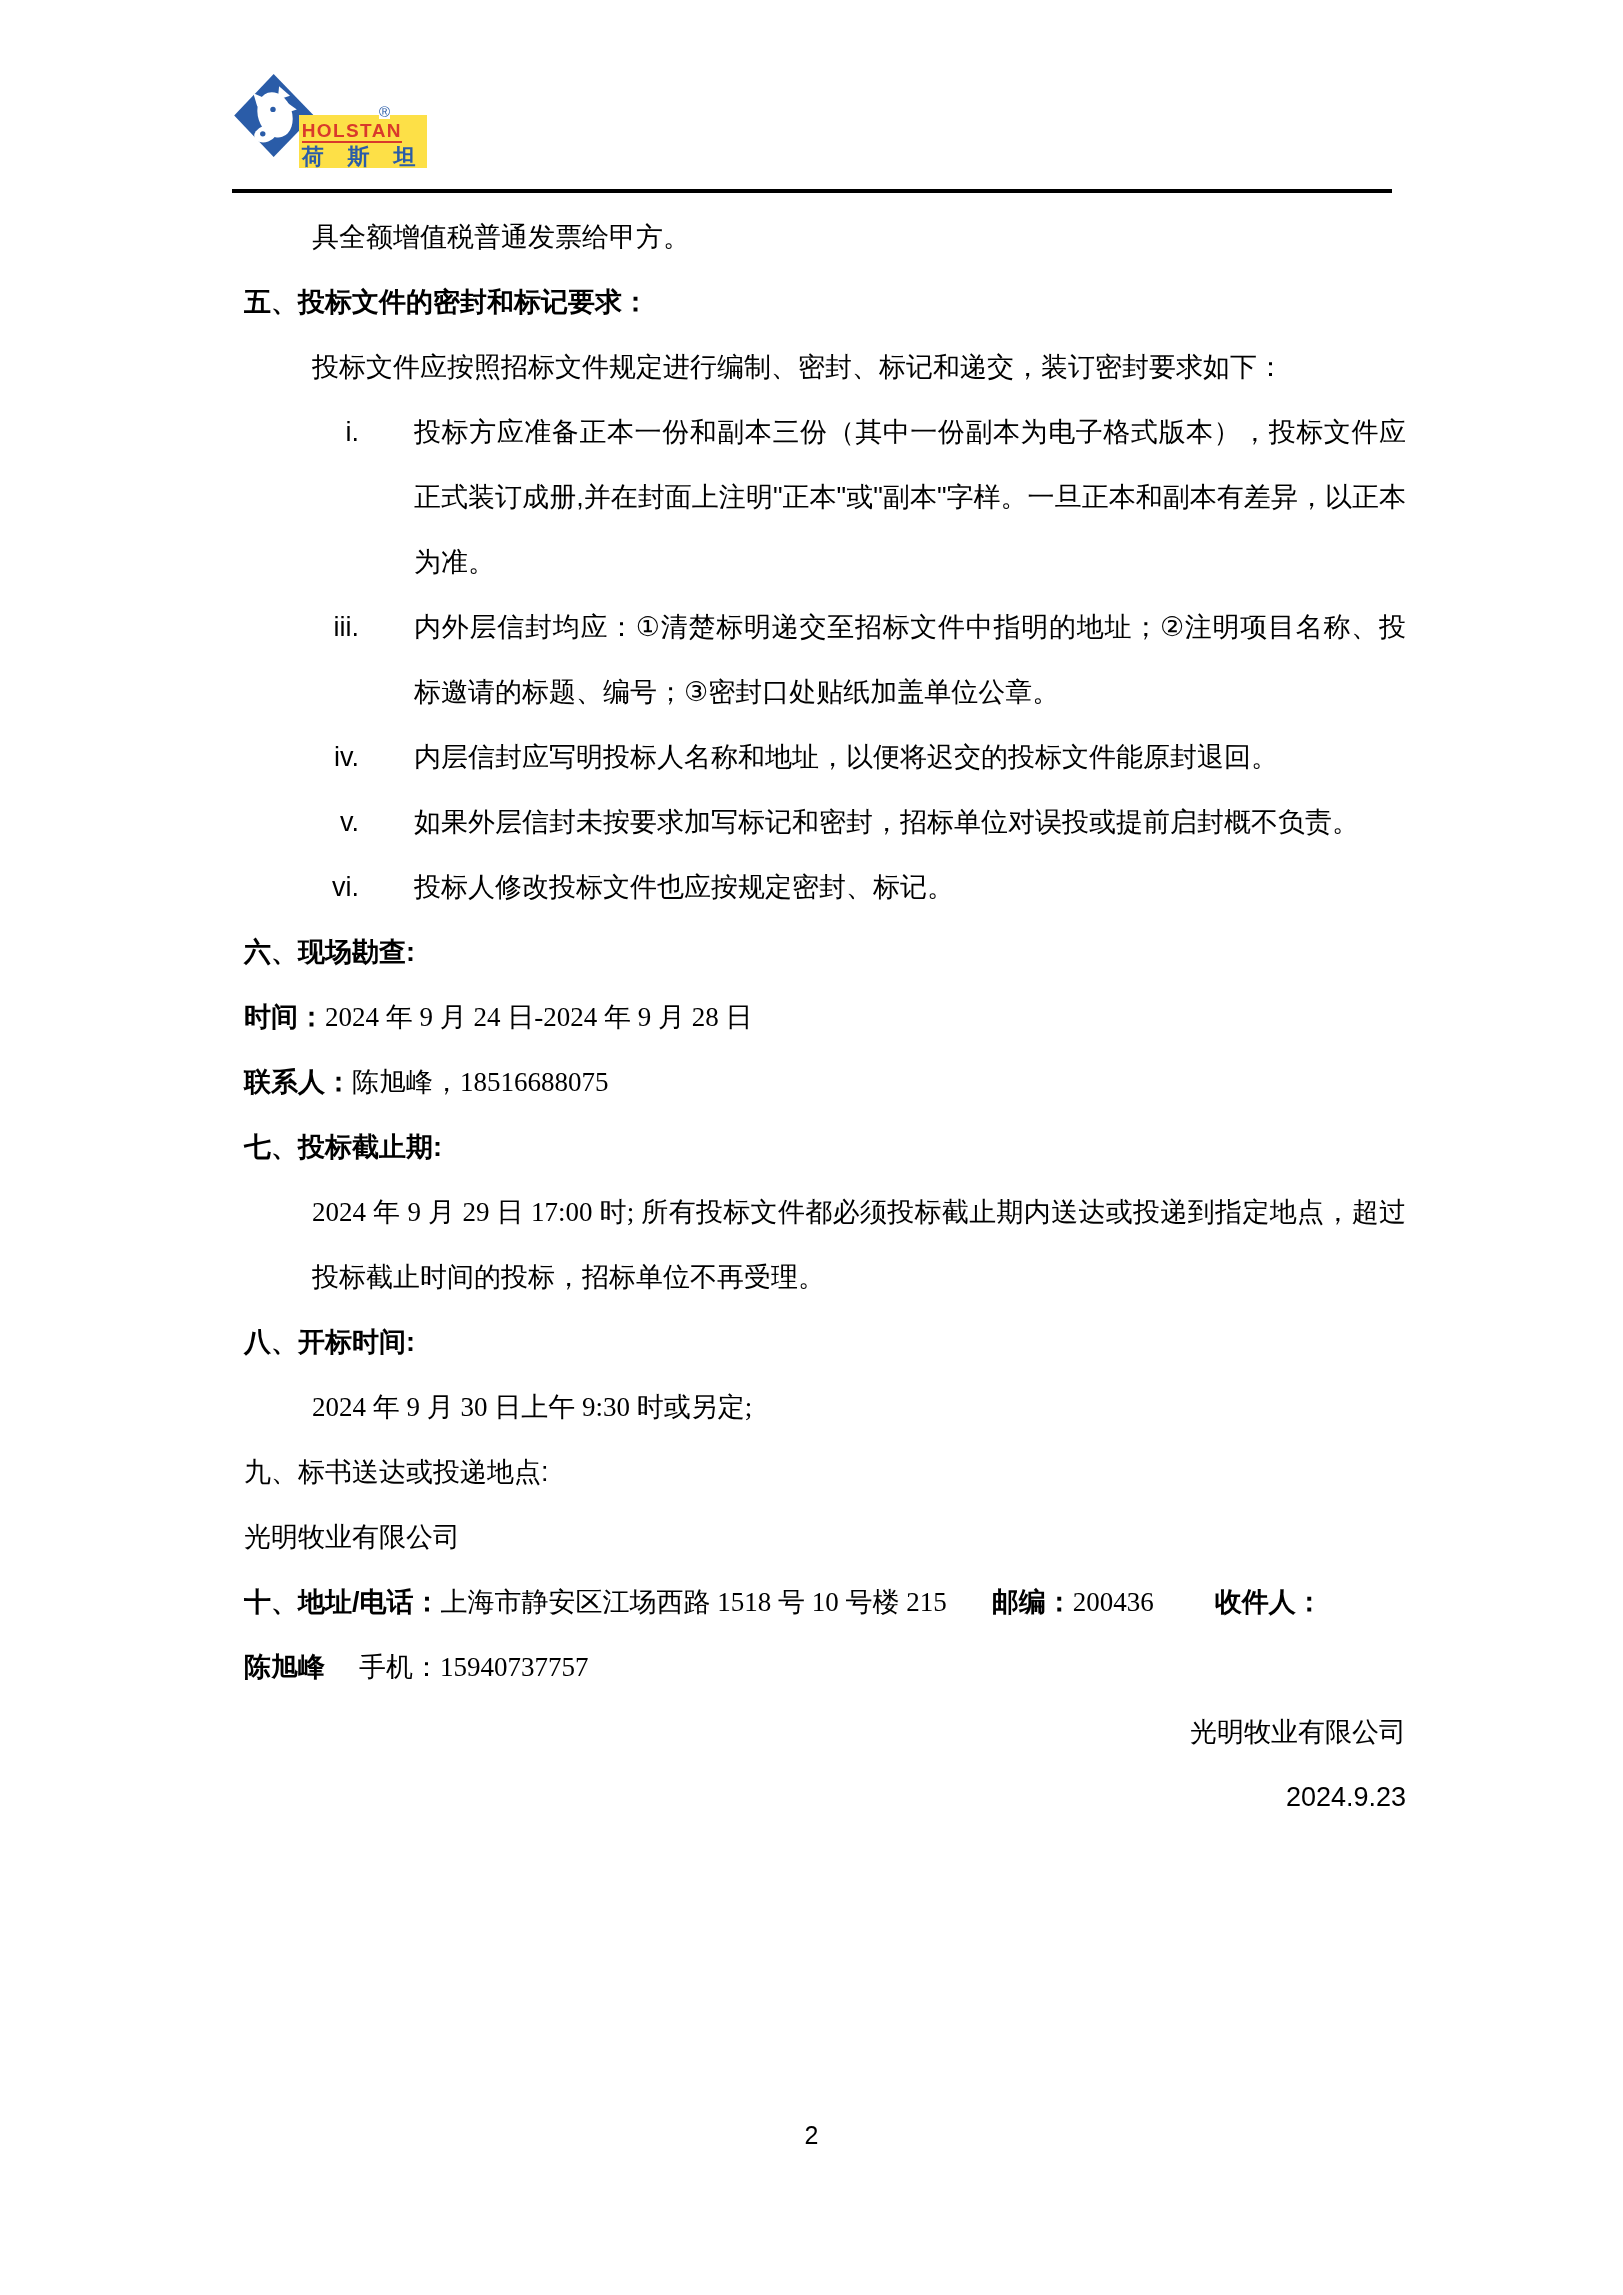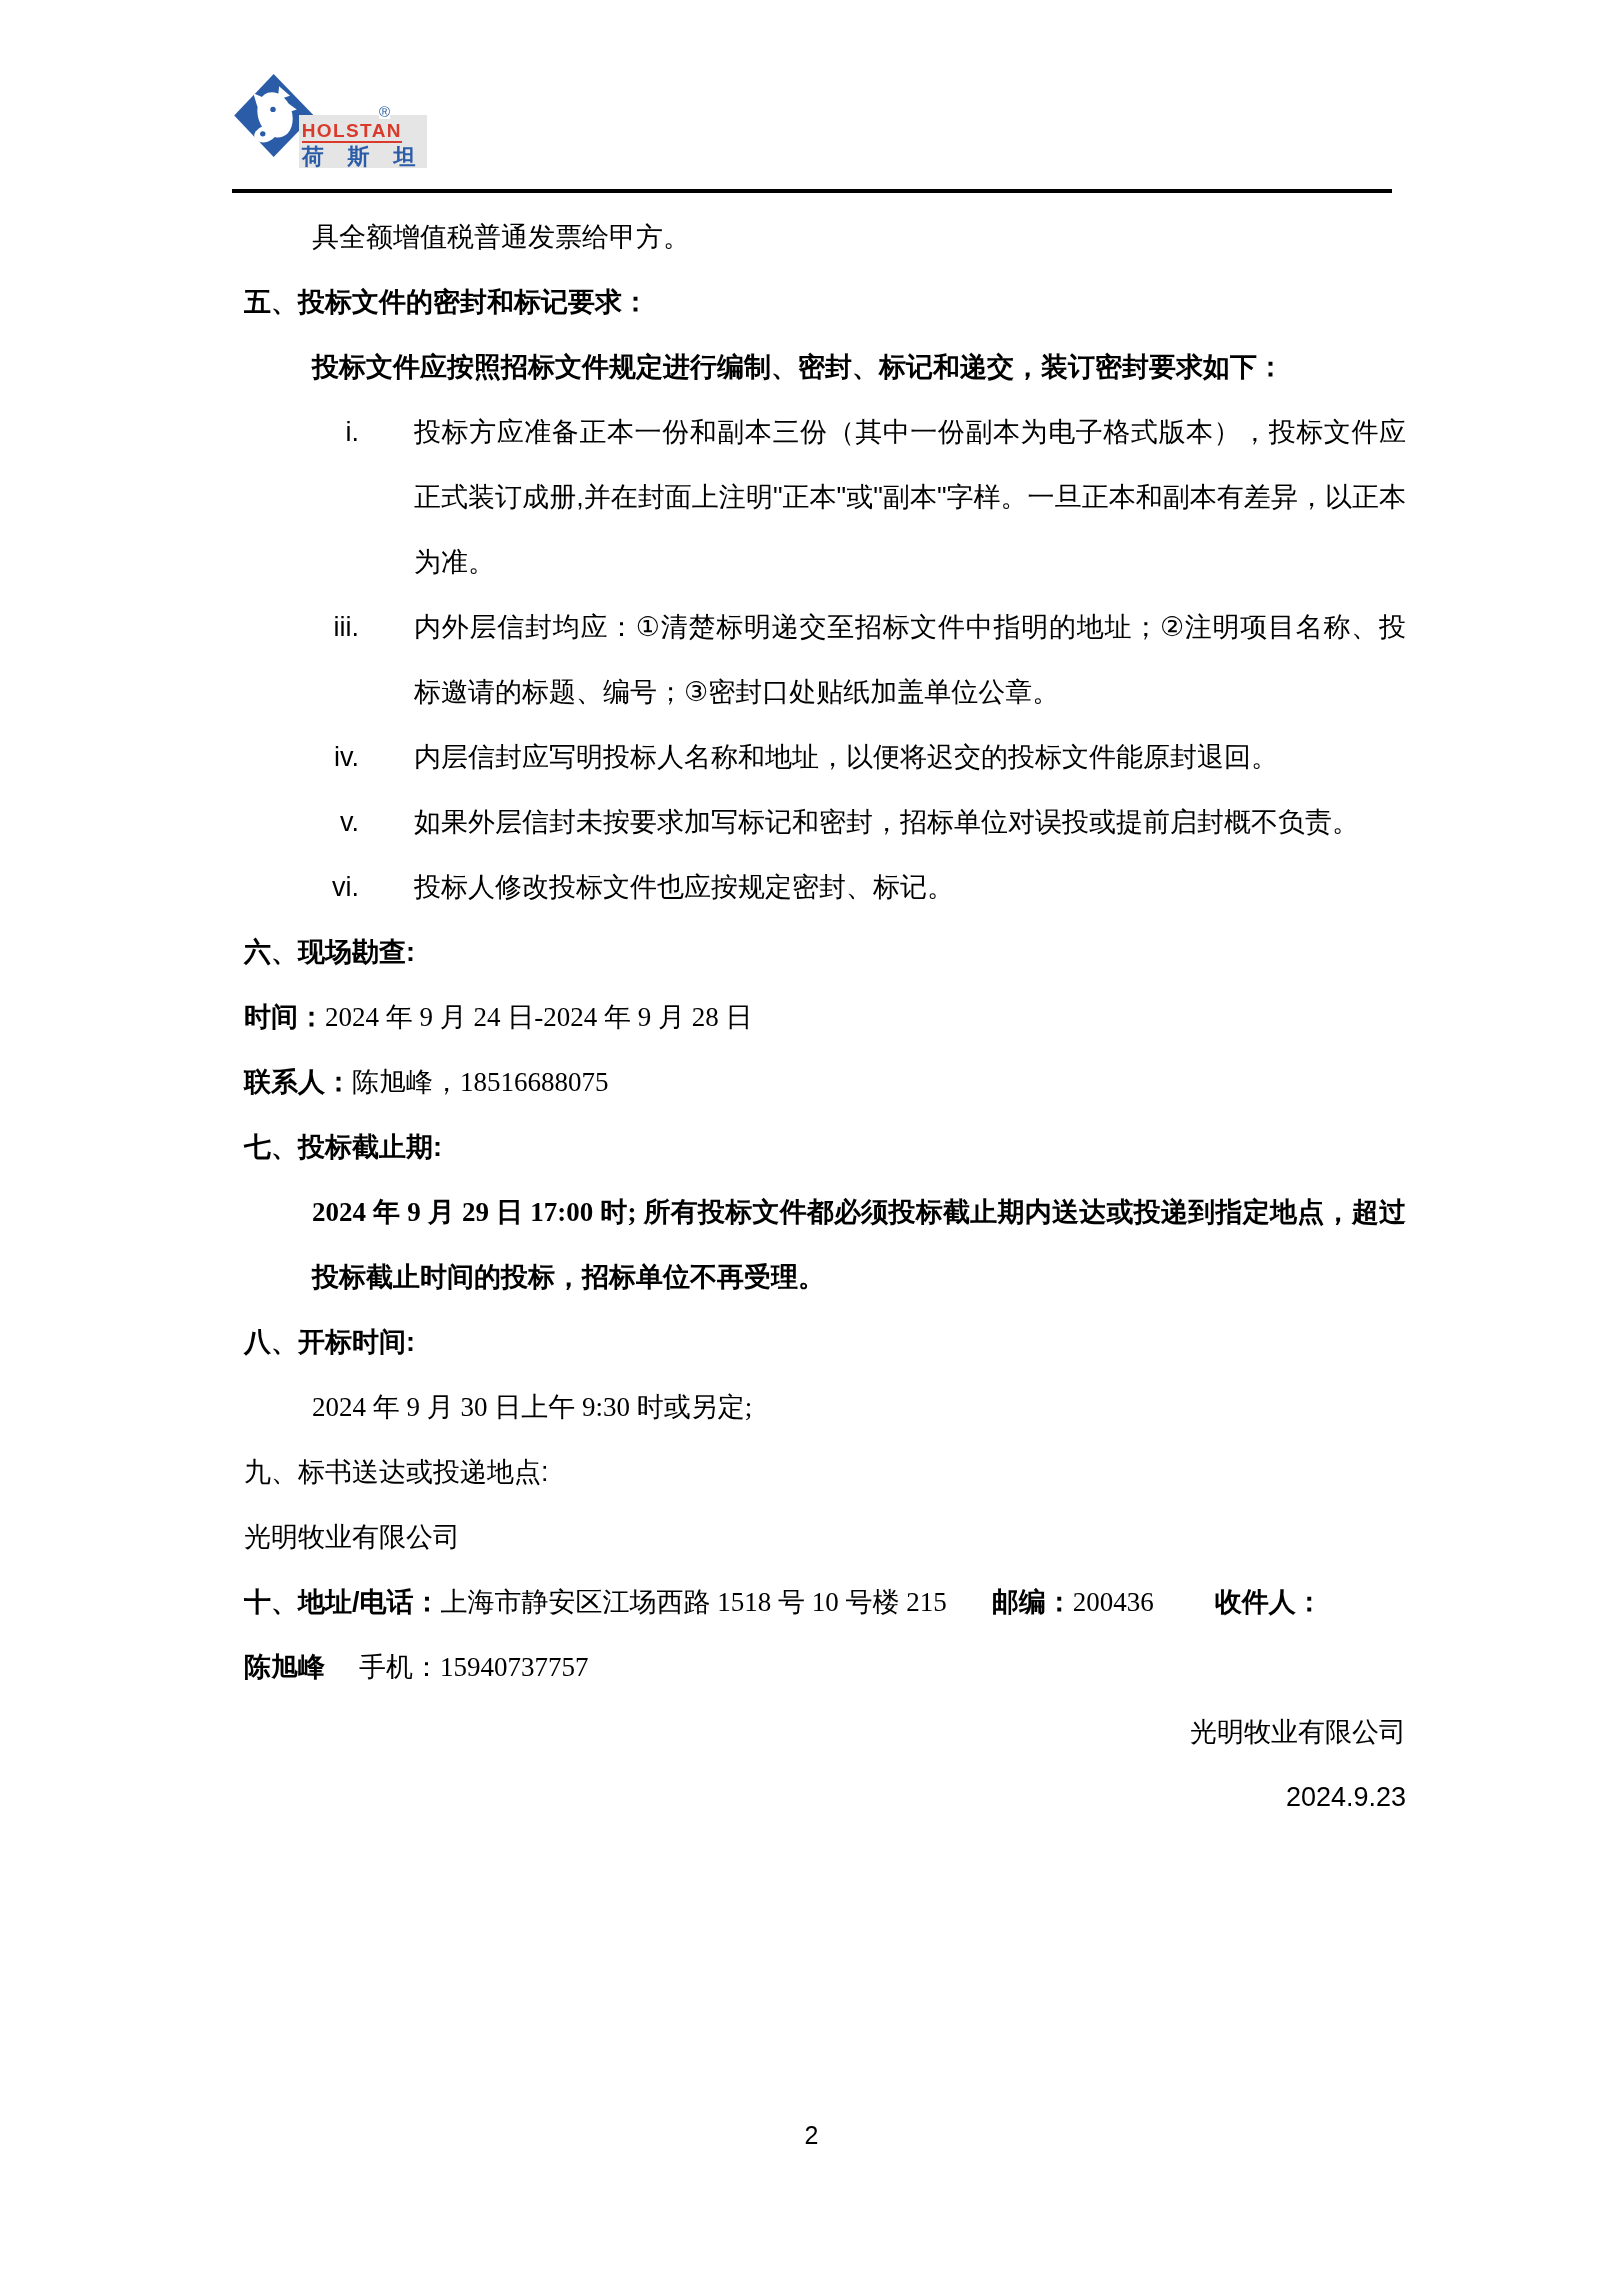--- a/index.html
+++ b/index.html
@@ -8,39 +8,39 @@
     width:1623px;height:2295px;
     margin:0 auto;
     background:#ffffff;
     font-family:"Liberation Sans","DejaVu Sans",sans-serif;
     color:#000;
     font-size:27px;
   }
   
   .logo{position:absolute;left:234px;top:74px;width:164px;height:89px;}
   .logo svg{position:absolute;left:0;top:0;}
-  .wordmark{position:absolute;left:65px;top:41px;background:#e5e5e5;padding:0 2.7px;line-height:1;}
+  .wordmark{position:absolute;left:65px;top:41px;background:#fde047;padding:0 2.7px;line-height:1;}
   .wordmark .en{
     display:inline-block;color:#d93a2b;font-weight:bold;font-size:19px;
     letter-spacing:1.4px;border-bottom:2.7px solid #d93a2b;padding-bottom:1.4px;
   }
   .wordmark .zh{
     display:block;color:#2a5ca8;font-weight:bold;font-size:22px;
     letter-spacing:8.9px;margin-top:2.7px;white-space:nowrap;
   }
   .regmark{
     position:absolute;left:145px;top:30px;font-size:15px;color:#2a5ca8;
     line-height:1;background:#fff;
   }
   
   .rule{position:absolute;left:232px;top:189px;width:1160px;height:4.1px;background:#000;}
   
   .content{position:absolute;left:244px;top:205px;width:1162px;}
   .line{line-height:65px;margin:0;}
-  .just{text-align:justify;font-weight:bold;}
+  .just{text-align:justify;}
   .bold{font-weight:bold;}
   .indent1{margin-left:68px;}
   .indent2{}
   .li{display:flex;}
   .li .marker{flex:0 0 170px;box-sizing:border-box;text-align:right;padding-right:55px;line-height:65px;}
   .li .text{flex:1;line-height:65px;text-align:justify;}
   .serif{font-family:"Liberation Serif","DejaVu Serif",serif;}
   .right{text-align:right;}
   .gap-sm{display:inline-block;width:34px;}
   .gap-md{display:inline-block;width:45px;}

